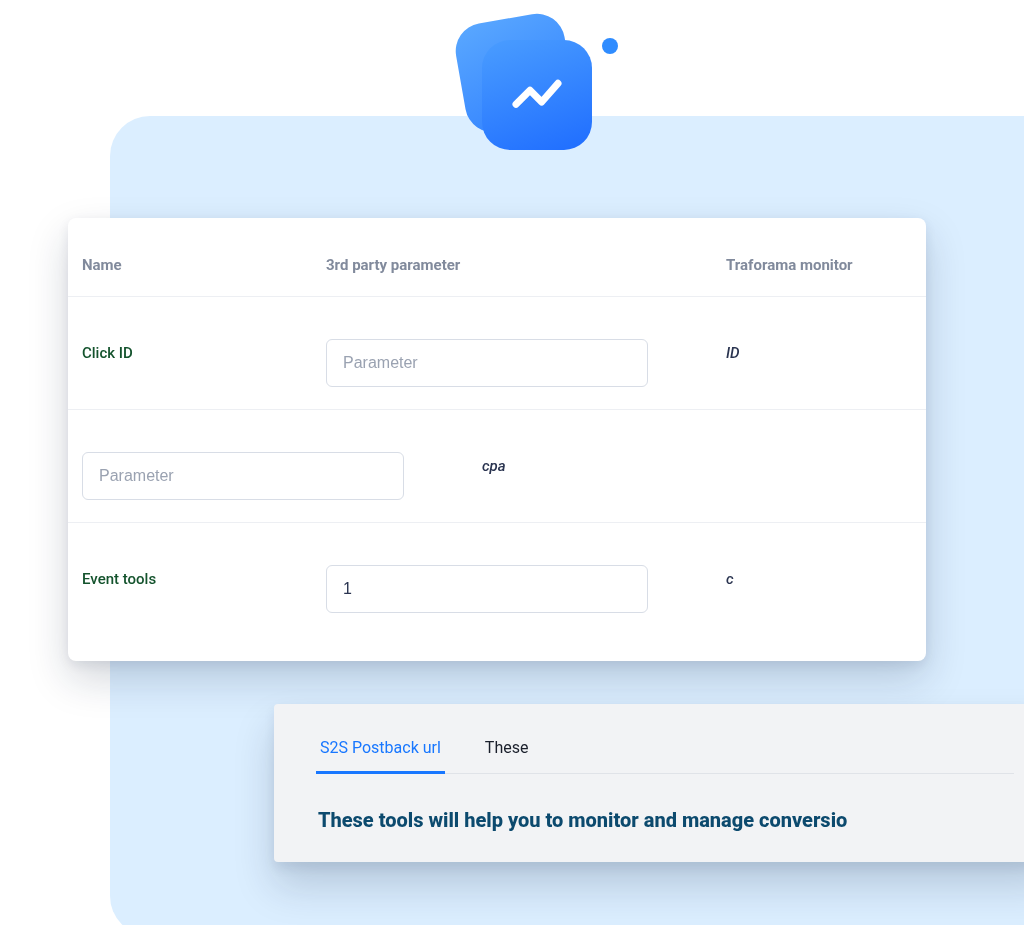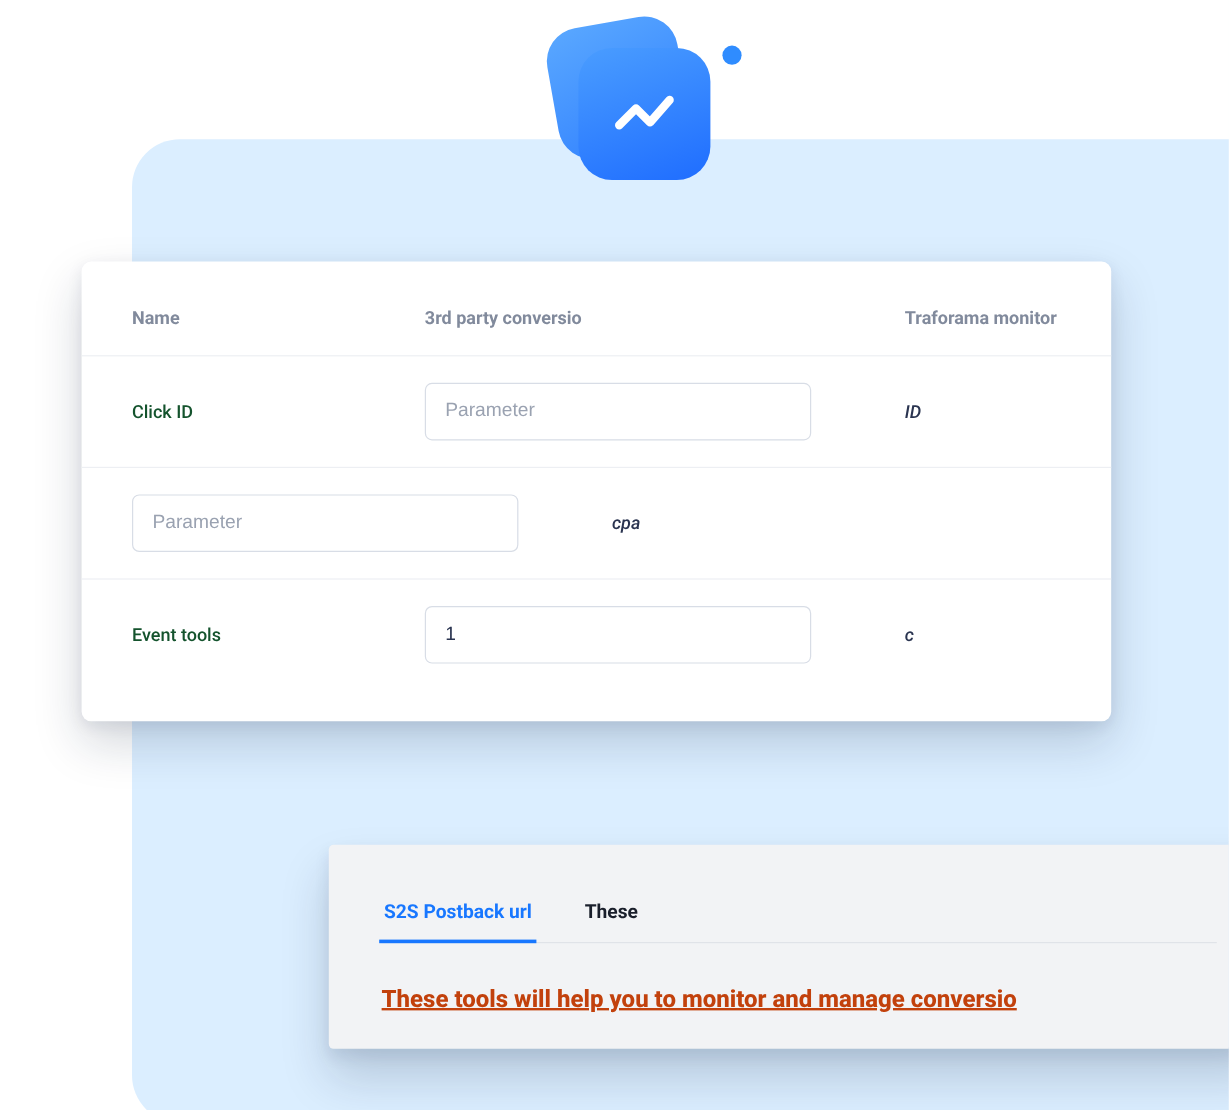--- a/index.html
+++ b/index.html
@@ -75,21 +75,21 @@
     width: 858px;
     background: #fff;
     border-radius: 8px;
     box-shadow: 0 18px 40px rgba(16, 31, 59, 0.18), 0 4px 12px rgba(16,31,59,0.08);
     padding: 30px 0 26px 0;
   }
 
   .row {
     display: flex;
     align-items: center;
-    padding: 22px 42px;
+    padding: 22px 14px;
   }
   .header-row {
     padding-top: 8px;
     padding-bottom: 22px;
   }
   .data-row {
     border-top: 1px solid #edeff3;
   }
 
   .col-name   { width: 244px; flex: 0 0 244px; }
@@ -116,20 +116,21 @@
   input.param {
     width: 322px;
     height: 48px;
     border: 1px solid #d8dde6;
     border-radius: 6px;
     padding: 0 16px;
     font-size: 16px;
     color: #2a3450;
     background: #fff;
     outline: none;
+    margin-top: 20px;
   }
   input.param::placeholder {
     color: #9aa2b1;
   }
 
   
   .bottom-panel {
     position: absolute;
     left: 274px;
     top: 704px;
@@ -141,44 +142,42 @@
   }
   .tabs {
     display: flex;
     gap: 40px;
     border-bottom: 1px solid #e0e3e8;
     margin-bottom: 34px;
   }
   .tab {
     padding: 8px 2px 16px 2px;
     font-size: 16px;
-    font-weight: 700;
+    font-weight: 400;
     color: #1a1f2b;
     cursor: pointer;
     position: relative;
-    margin-top: 12px;
   }
   .tab.active {
     color: #1877ff;
   }
   .tab.active::after {
     content: "";
     position: absolute;
     left: -2px;
     right: -2px;
     bottom: -1px;
     height: 3px;
     background: #1877ff;
   }
   .panel-heading {
     font-size: 20px;
     font-weight: 800;
-    color: #c2410c;
+    color: #0c4a6e;
     white-space: nowrap;
-    text-decoration: underline;
   }
 </style>
 </head>
 <body>
 
 <div class="backdrop"></div>
 
 <div class="icon-stack">
   <div class="back-tile"></div>
   <div class="front-tile">
@@ -186,21 +185,21 @@
       <path d="M6 32 L18 20 L28 30 L42 14" stroke="#ffffff" stroke-width="6" stroke-linecap="round" stroke-linejoin="round"></path>
     </svg>
   </div>
   <div class="dot"></div>
 </div>
 
 <div class="card">
 
   <div class="row header-row">
     <div class="col-name th">Name</div>
-    <div class="col-param th">3rd party conversio</div>
+    <div class="col-param th">3rd party parameter</div>
     <div class="col-macro th">Traforama monitor</div>
   </div>
 
   <div class="row data-row">
     <div class="col-name td-name">Click ID</div>
     <div class="col-param">
       <input class="param" type="text" placeholder="Parameter" style="">
     </div>
     <div class="col-macro td-macro">ID</div>
   </div>

